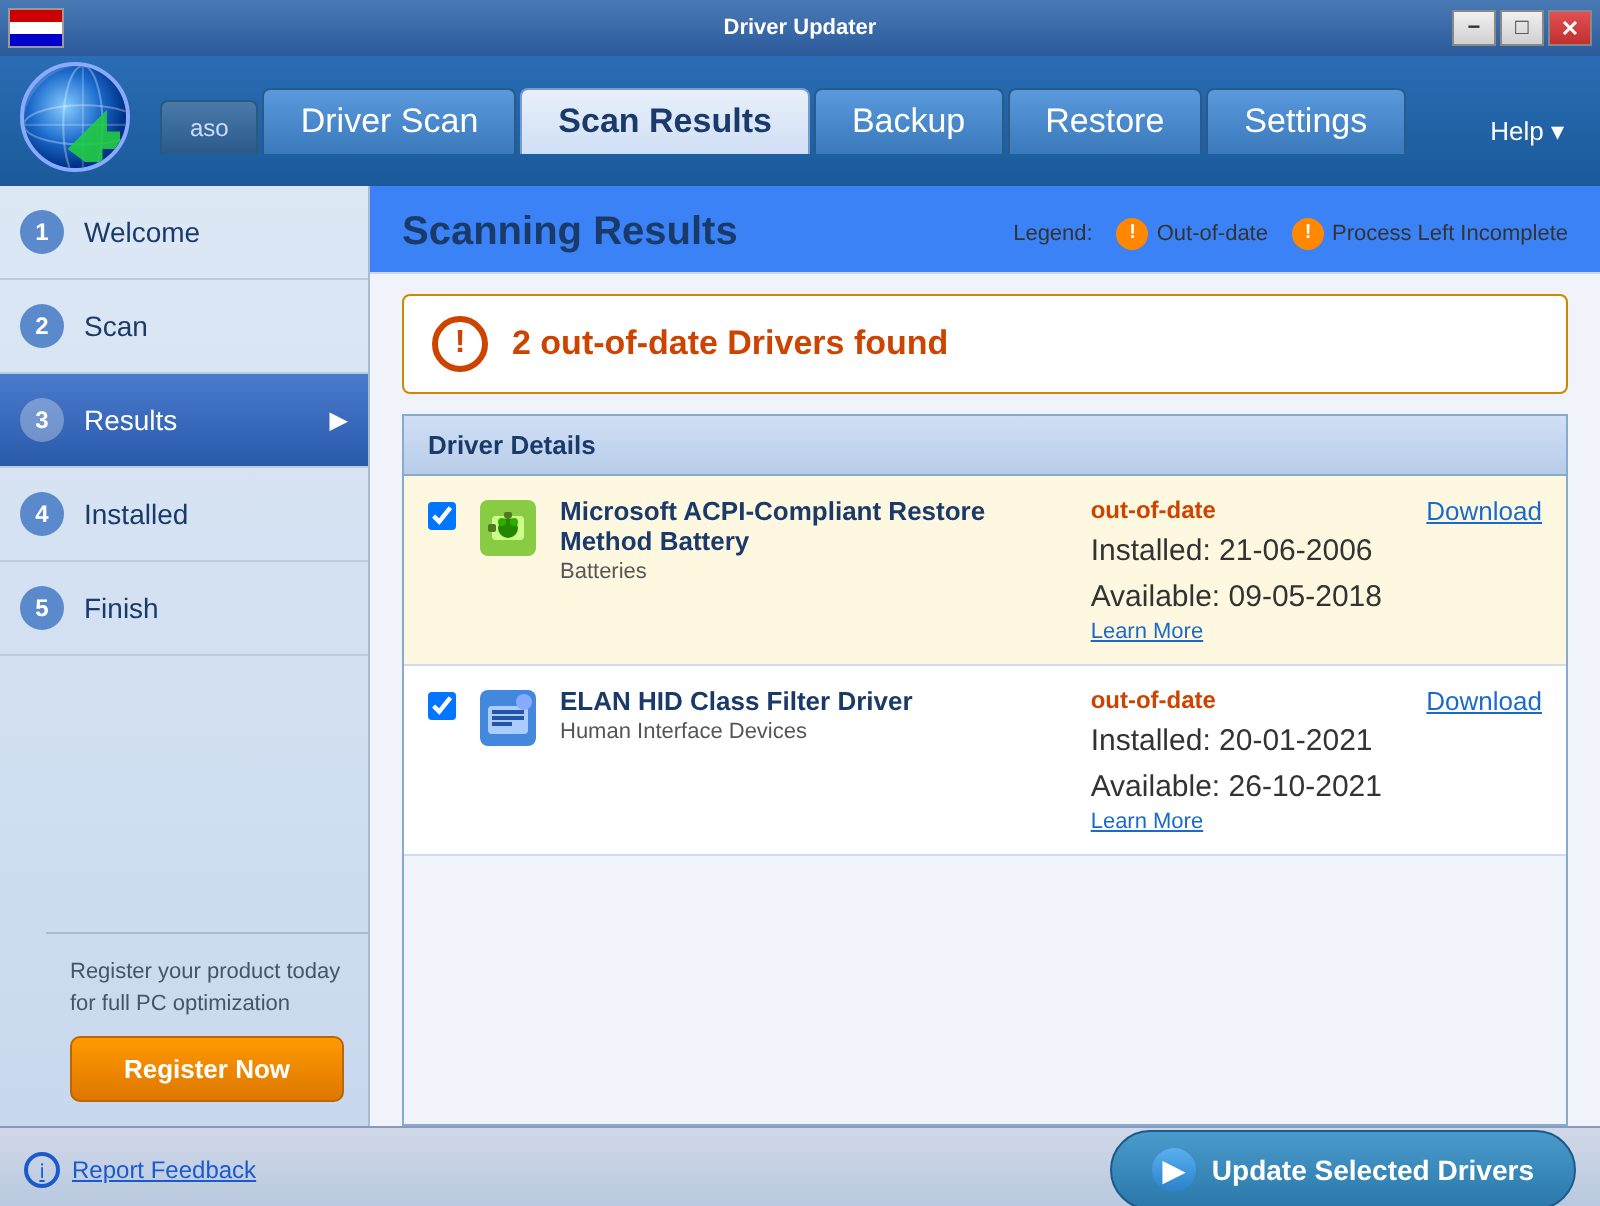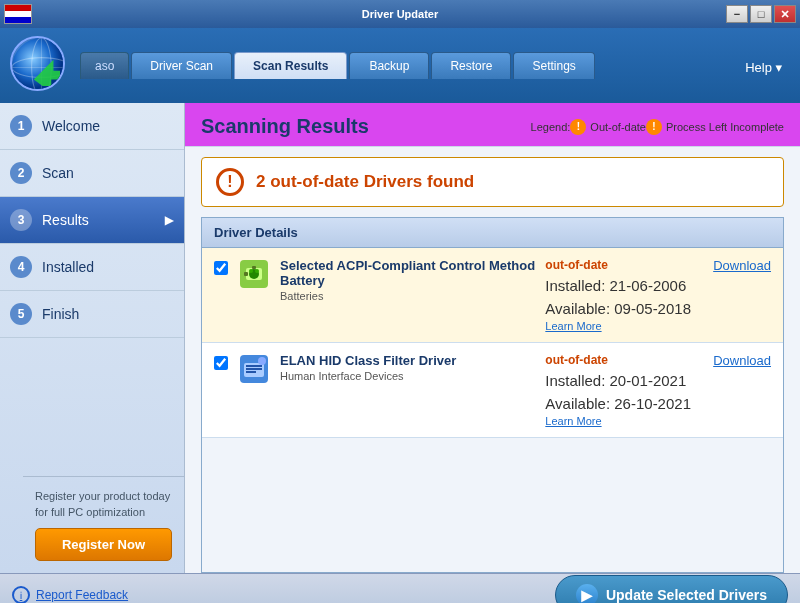--- a/index.html
+++ b/index.html
@@ -55,21 +55,21 @@
       cursor: pointer;
       color: #333;
     }
     .win-btn.minimize { background: linear-gradient(to bottom, #f0f0f0, #d0d0d0); }
     .win-btn.maximize { background: linear-gradient(to bottom, #f0f0f0, #d0d0d0); }
     .win-btn.close { background: linear-gradient(to bottom, #e05050, #c03030); color: white; }
 
     
     .app-header {
       background: linear-gradient(to bottom, #2a6db5, #1a5a9a);
-      height: 75px;
+      height: 65px;
       display: flex;
       align-items: center;
       padding: 0 10px;
       gap: 10px;
     }
     .app-logo {
       width: 60px;
       height: 60px;
       flex-shrink: 0;
     }
@@ -87,21 +87,21 @@
       display: flex;
       align-items: flex-end;
       gap: 2px;
       flex: 1;
       padding-bottom: 0;
     }
     .nav-tab {
       padding: 6px 18px;
       background: linear-gradient(to bottom, #5a9adc, #3a7abb);
       color: white;
-      font-size: 12px;
+      font-size: 17px;
       cursor: pointer;
       border-radius: 4px 4px 0 0;
       border: 1px solid #2a5a8a;
       border-bottom: none;
       min-width: 80px;
       text-align: center;
     }
     .nav-tab.active {
       background: linear-gradient(to bottom, #e8f0fa, #d0dff5);
       color: #1a3a6a;
@@ -202,35 +202,36 @@
 
     
     .right-content {
       flex: 1;
       display: flex;
       flex-direction: column;
       background: #f0f4fa;
       overflow: hidden;
     }
     .content-header {
-      background: #d946ef;
+      background: #3b82f6;
       padding: 12px 16px 8px;
       display: flex;
       align-items: center;
       justify-content: space-between;
       border-bottom: 1px solid #ccd8e8;
     }
     .content-title {
       font-size: 20px;
       font-weight: bold;
       color: #1a3a6a;
     }
     .legend {
       display: flex;
       align-items: center;
+      gap: 12px;
       font-size: 11px;
       color: #333;
     }
     .legend-item {
       display: flex;
       align-items: center;
       gap: 4px;
     }
     .legend-icon {
       width: 16px;
@@ -536,21 +537,21 @@
             <rect x="8" y="10" width="16" height="12" rx="2" fill="#ccff88"></rect>
             <rect x="6" y="14" width="4" height="4" rx="1" fill="#557722"></rect>
             <rect x="14" y="8" width="4" height="3" rx="1" fill="#557722"></rect>
 
             <circle cx="16" cy="16" r="5" fill="#228800"></circle>
             <circle cx="13" cy="13" r="2" fill="#33aa00"></circle>
             <circle cx="19" cy="13" r="2" fill="#33aa00"></circle>
           </svg>
         </div>
         <div class="driver-info">
-          <div class="driver-name">Selected ACPI-Compliant Control Method Battery</div>
+          <div class="driver-name">Microsoft ACPI-Compliant Restore Method Battery</div>
           <div class="driver-category">Batteries</div>
         </div>
         <div class="driver-status-col">
           <div class="status-label">out-of-date</div>
           <div class="status-detail">Installed: 21-06-2006</div>
           <div class="status-detail">Available: 09-05-2018</div>
           <a class="learn-more">Learn More</a>
         </div>
         <div class="download-link">Download</div>
       </div>

